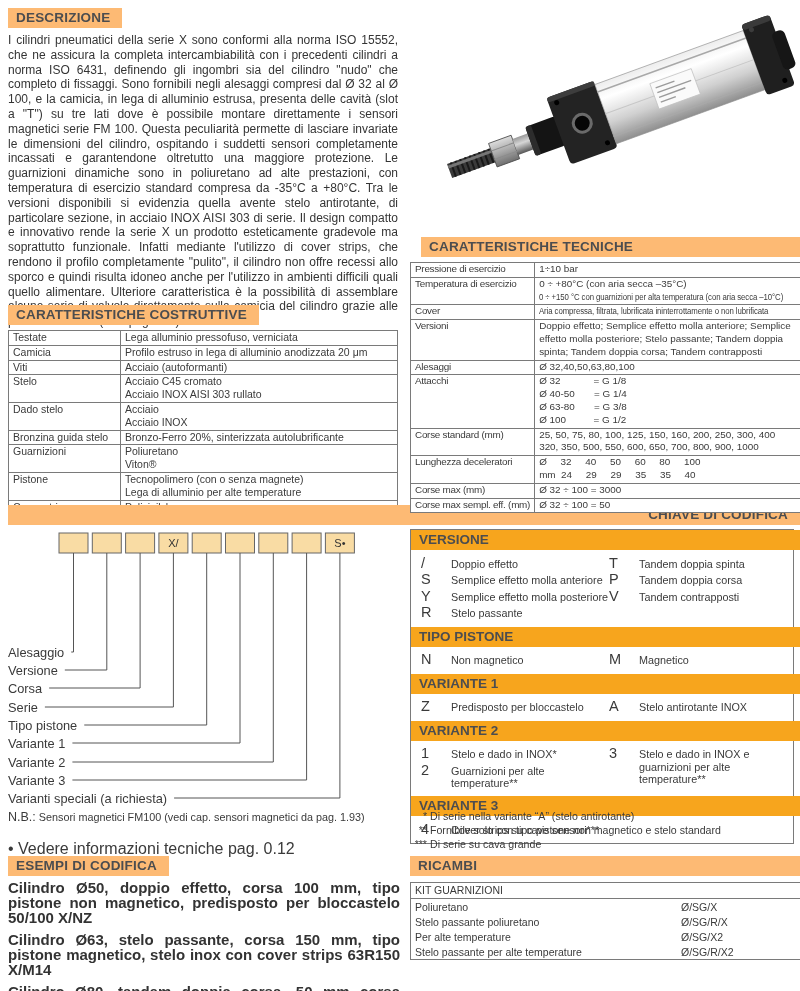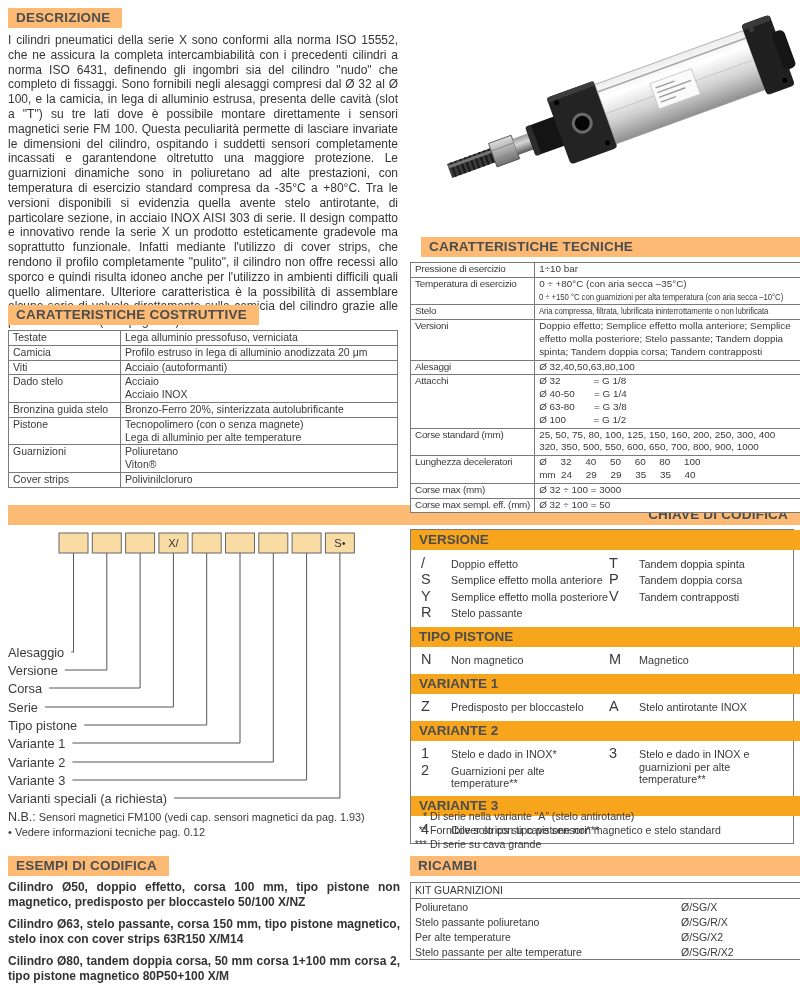--- a/index.html
+++ b/index.html
@@ -23,24 +23,24 @@
 
   #tecniche-table { position:absolute; left:410px; top:262px; width:382px; }
   #tecniche-table td { font-size:9.9px; }
   #tecniche-table .c1 { width:116px; font-size:9.9px; letter-spacing:-0.25px; white-space:nowrap; }
 
   #diagram { position:absolute; left:8px; top:530px; }
 
   #nb-block { position:absolute; left:8px; top:810px; width:392px; }
   #nb-block .nb1 { font-size:10.8px; line-height:15px; }
   #nb-block .nb-prefix { font-size:12.5px; }
-  #nb-block .nb2 { font-size:11px; line-height:15px; }
+  #nb-block .nb2 { font-size:16px; line-height:15px;margin-top:16px; }
 
   #esempi-text { position:absolute; left:8px; top:880px; width:392px; }
-  #esempi-text p { font-size:12px; font-weight:bold; line-height:15px; text-align:justify; margin-bottom:7px; color:#333; }
+  #esempi-text p { font-size:15px; font-weight:bold; line-height:15px; text-align:justify; margin-bottom:7px; color:#333; }
 
   #photo-wrap { position:absolute; left:412px; top:2px; width:384px; height:228px; }
 
   #code-box { position:absolute; left:410px; top:529px; width:384px; border:1px solid #7a7a7a; background:#fff; }
   .secbar { background:#F7A51D; height:20px; line-height:20px; font-weight:bold; font-size:13.5px;
             color:#4C4D4F; padding-left:8px; width:calc(100% + 8px); }
   .seccontent { display:flex; padding:4px 0 5px 10px; }
   .colL { width:188px; flex:none; }
   .colR { flex:1; padding-right:6px; }
   .item { display:flex; margin:1.5px 0; }
@@ -80,44 +80,51 @@
             <div class="ln">Profilo estruso in lega di alluminio anodizzata 20 μm</div>
           </td>
         </tr>
         <tr>
           <td class="c1">Viti</td>
           <td>
             <div class="ln">Acciaio (autoformanti)</div>
           </td>
         </tr>
         <tr>
+          <td class="c1">Stelo</td>
+          <td>
+            <div class="ln">Acciaio C45 cromato</div>
+            <div class="ln">Acciaio INOX AISI 303 rullato</div>
+          </td>
+        </tr>
+        <tr>
           <td class="c1">Dado stelo</td>
           <td>
             <div class="ln">Acciaio</div>
             <div class="ln">Acciaio INOX</div>
           </td>
         </tr>
         <tr>
           <td class="c1">Bronzina guida stelo</td>
           <td>
             <div class="ln">Bronzo-Ferro 20%, sinterizzata autolubrificante</div>
           </td>
         </tr>
         <tr>
+          <td class="c1">Guarnizioni</td>
+          <td>
+            <div class="ln">Poliuretano</div>
+            <div class="ln">Viton®</div>
+          </td>
+        </tr>
+        <tr>
           <td class="c1">Pistone</td>
           <td>
             <div class="ln">Tecnopolimero (con o senza magnete)</div>
             <div class="ln">Lega di alluminio per alte temperature</div>
-          </td>
-        </tr>
-        <tr>
-          <td class="c1">Guarnizioni</td>
-          <td>
-            <div class="ln">Poliuretano</div>
-            <div class="ln">Viton®</div>
           </td>
         </tr>
         <tr>
           <td class="c1">Cover strips</td>
           <td>
             <div class="ln">Polivinilcloruro</div>
           </td>
         </tr>
       </tbody>
     </table>
@@ -234,21 +241,21 @@
           </td>
         </tr>
         <tr>
           <td class="c1">Temperatura di esercizio</td>
           <td>
             <div class="ln">0 ÷ +80°C (con aria secca –35°C)</div>
             <div class="ln sm">0 ÷ +150 °C con guarnizioni per alta temperatura (con aria secca –10°C)</div>
           </td>
         </tr>
         <tr>
-          <td class="c1">Stelo</td>
+          <td class="c1">Cover</td>
           <td>
             <div class="ln sm">Aria compressa, filtrata, lubrificata ininterrottamente o non lubrificata</div>
           </td>
         </tr>
         <tr>
           <td class="c1">Versioni</td>
           <td>
             <div class="ln">Doppio effetto; Semplice effetto molla anteriore; Semplice</div>
             <div class="ln">effetto molla posteriore; Stelo passante; Tandem doppia</div>
             <div class="ln">spinta; Tandem doppia corsa; Tandem contrapposti</div>

